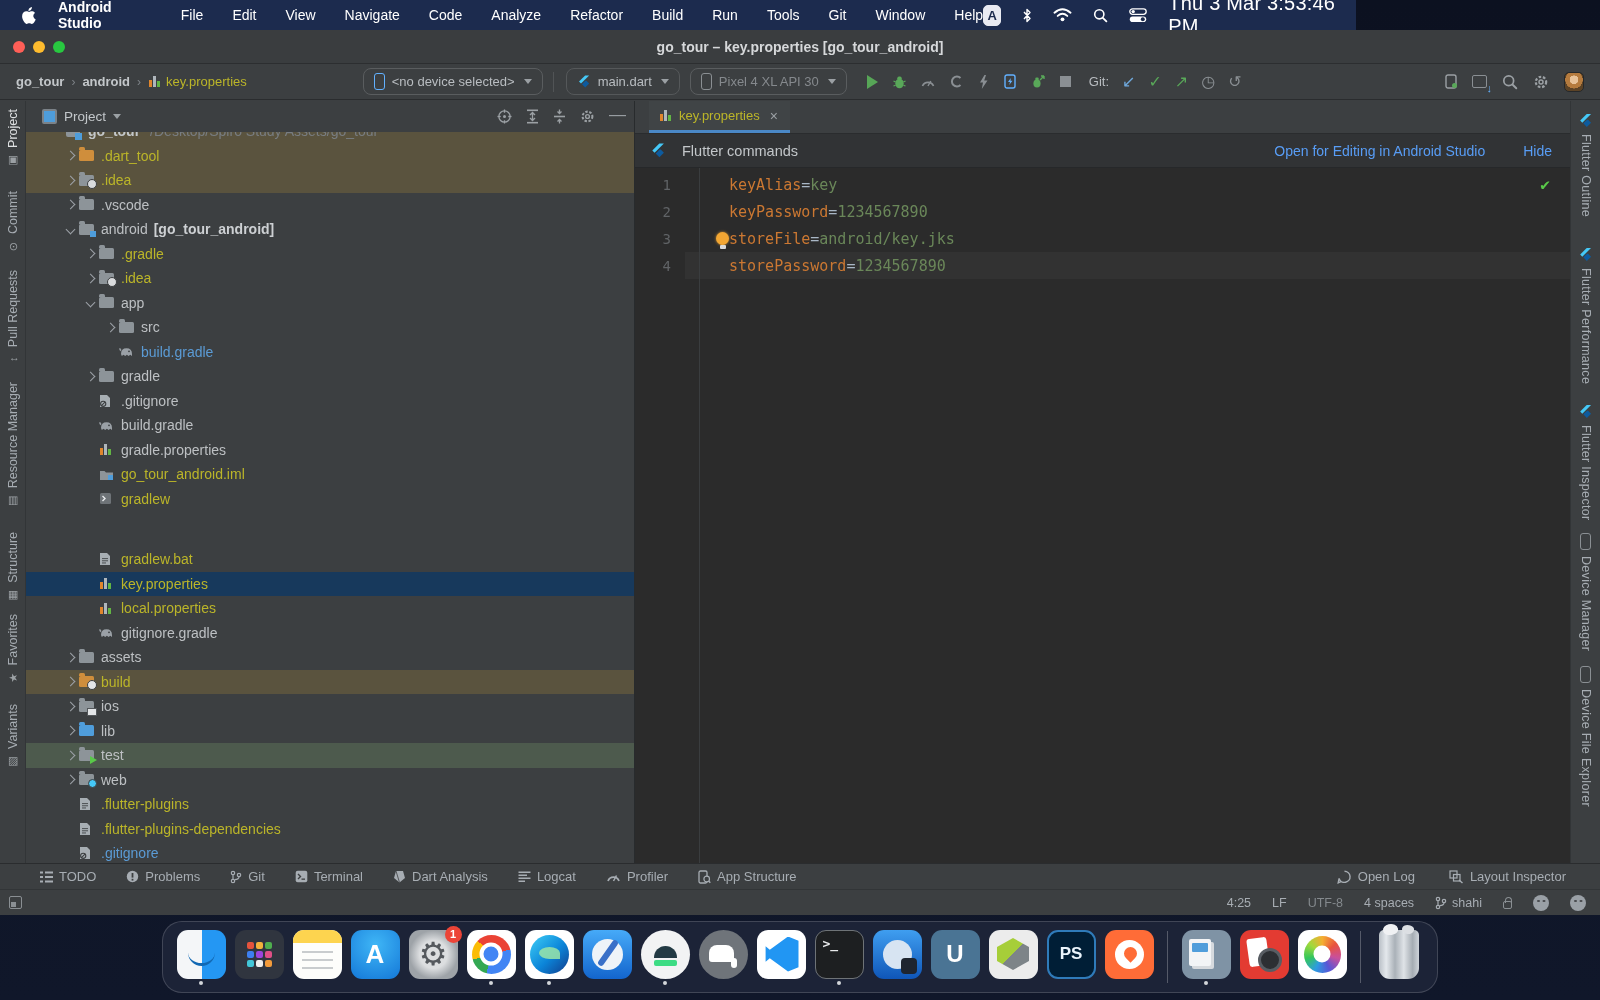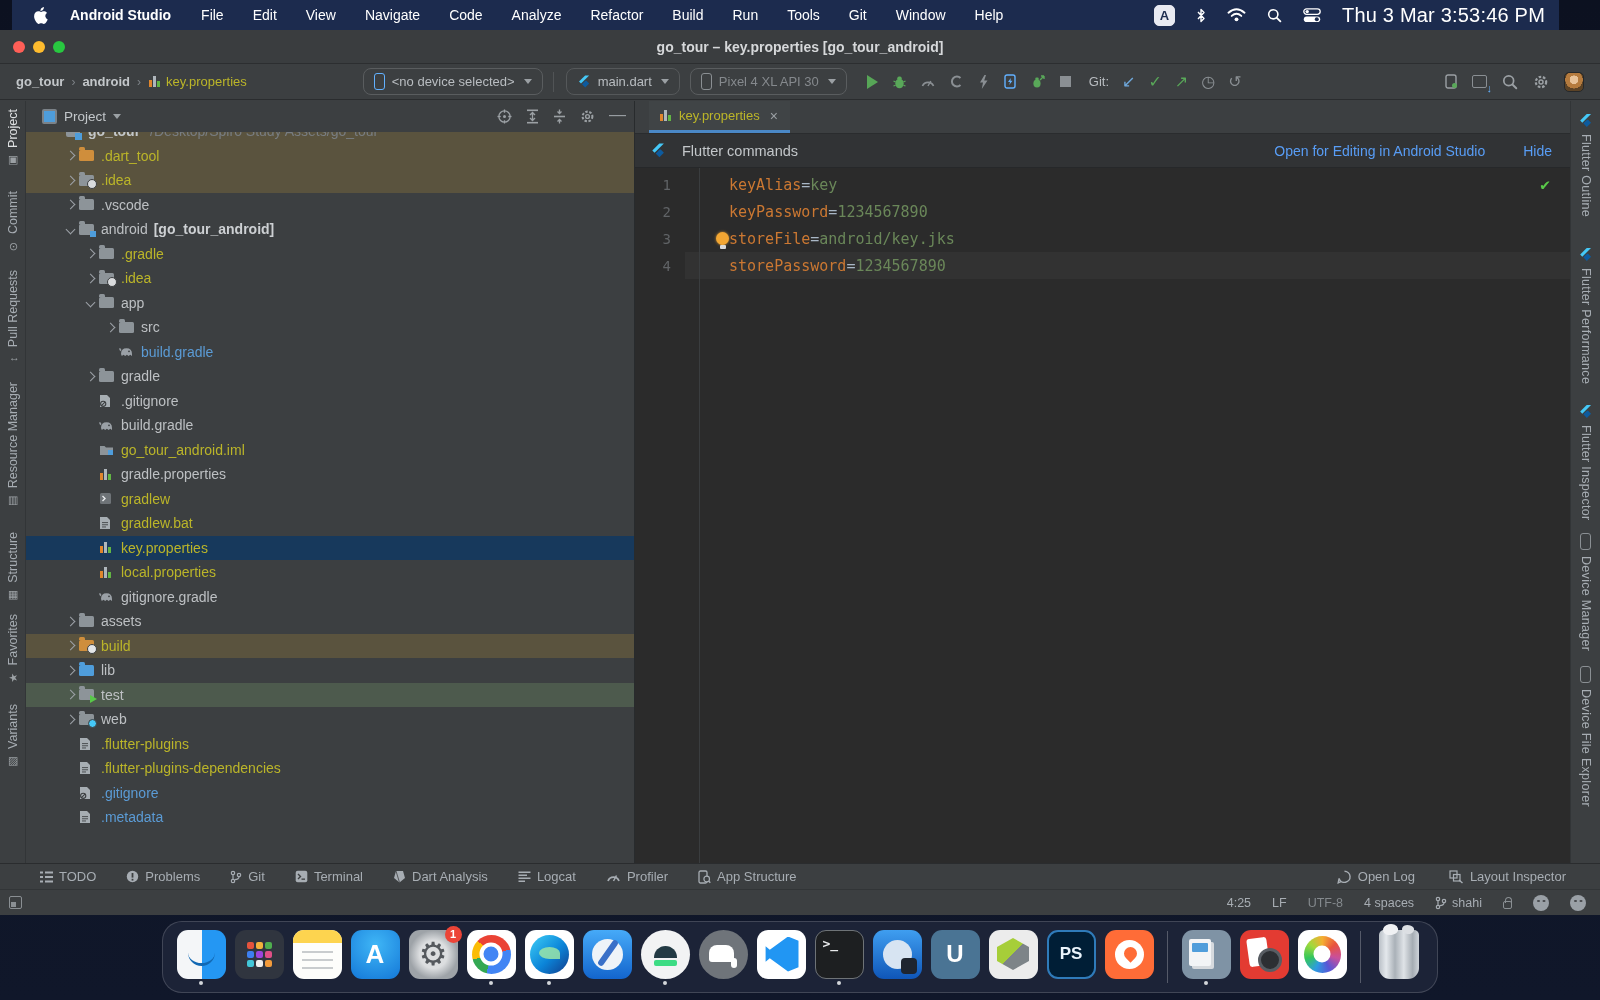--- a/index.html
+++ b/index.html
@@ -1,20 +1,20 @@
 <!DOCTYPE html>
 <html><head>
 <meta charset="utf-8">
 <style>
   *{margin:0;padding:0;box-sizing:border-box}
   html,body{width:1600px;height:1000px;overflow:hidden;background:#000}
   .screen{position:relative;width:1600px;height:1000px;font-family:"Liberation Sans",sans-serif;
     background:linear-gradient(180deg,#0c1120 0%,#10172a 100%)}
   
-  .menubar{position:absolute;top:0;left:12px;width:1547px;height:30px;background:#1c2b4e;
+  .menubar{position:absolute;top:0;left:0;width:1356px;height:30px;background:#1c2b4e;
     display:flex;align-items:center;color:#fff;font-size:14px}
   .apple{margin-left:22px;display:flex;align-items:center}
   .appname{font-weight:bold;margin-left:22px}
   .mitems{display:flex;margin-left:30px;gap:29px}
   .mitem{cursor:default}
   .mb-right{margin-left:auto;display:flex;align-items:center;gap:21px;margin-right:14px}
   .inputsrc{width:21px;height:21px;border:1.5px solid #e8eaf2;border-radius:5px;background:#e8eaf2;
     color:#1c2b4e;font-weight:bold;font-size:13px;display:flex;align-items:center;justify-content:center}
   .clock{font-size:20px;letter-spacing:.2px}
   
@@ -580,54 +580,54 @@
                     <path d="M2.2 5.5 Q0.8 5 1 3.4" stroke="#9aa0a6" stroke-width="1.6" fill="none"></path>
                   </svg>
                 </span>
               </span>
               <span class="t-w">build.gradle</span>
             </div>
             <div class="trow" style="padding-left: 56px;">
               <span class="chevslot"></span>
               <span class="ticon">
                 <span class="icsvg">
-                  <svg width="15" height="13" viewBox="0 0 15 13">
-                    <path d="M1 3 h4.5 l1.5 1.5 H14 v7.5 H1 Z" fill="#8d9499"></path>
-                    <rect x="9" y="7" width="5" height="5" fill="#4f9ddb"></rect>
-                  </svg>
-                </span>
-              </span>
-              <span class="t-y">go_tour_android.iml</span>
-            </div>
-            <div class="trow" style="padding-left: 56px;">
-              <span class="chevslot"></span>
-              <span class="ticon">
-                <span class="icsvg">
                   <svg width="13" height="13" viewBox="0 0 13 13">
                     <rect x="1" y="5" width="3" height="7" fill="#e0862c"></rect>
                     <rect x="5" y="1" width="3" height="11" fill="#afb6bb"></rect>
                     <rect x="9" y="6" width="3" height="6" fill="#62b543"></rect>
                   </svg>
                 </span>
               </span>
               <span class="t-w">gradle.properties</span>
             </div>
             <div class="trow" style="padding-left: 56px;">
               <span class="chevslot"></span>
               <span class="ticon">
                 <span class="icsvg">
+                  <svg width="15" height="13" viewBox="0 0 15 13">
+                    <path d="M1 3 h4.5 l1.5 1.5 H14 v7.5 H1 Z" fill="#8d9499"></path>
+                    <rect x="9" y="7" width="5" height="5" fill="#4f9ddb"></rect>
+                  </svg>
+                </span>
+              </span>
+              <span class="t-y">go_tour_android.iml</span>
+            </div>
+            <div class="trow" style="padding-left: 56px;">
+              <span class="chevslot"></span>
+              <span class="ticon">
+                <span class="icsvg">
                   <svg width="13" height="13" viewBox="0 0 13 13">
                     <rect x="1" y="1" width="11" height="11" rx="1.5" fill="#6e7377"></rect>
                     <path d="M3.5 4 L6 6.5 L3.5 9" stroke="#e8eaec" stroke-width="1.4" fill="none"></path>
                   </svg>
                 </span>
               </span>
               <span class="t-y">gradlew</span>
             </div>
-            <div class="trow" style="padding-left: 56px;">
+            <div class="trow" style="padding-left: 56px; margin-top: 36px;">
               <span class="chevslot"></span>
               <span class="ticon">
                 <span class="icsvg">
                   <svg width="12" height="14" viewBox="0 0 12 14">
                     <path d="M1 1 H8 L11 4 V13 H1 Z" fill="#a7aeb3"></path>
                     <rect x="3" y="6" width="6" height="1.1" fill="#53575a"></rect>
                     <rect x="3" y="8.2" width="6" height="1.1" fill="#53575a"></rect>
                     <rect x="3" y="10.4" width="4" height="1.1" fill="#53575a"></rect>
                   </svg>
                 </span>
@@ -683,20 +683,29 @@
               <span class="t-w">assets</span>
             </div>
             <div class="trow h-olive" style="padding-left: 36px;">
               <span class="chevslot">
                 <span class="chev r"></span>
               </span>
               <span class="ticon">
                 <span class="fold excl"></span>
               </span>
               <span class="t-y">build</span>
+            </div>
+            <div class="trow" style="padding-left: 36px;">
+              <span class="chevslot">
+                <span class="chev r"></span>
+              </span>
+              <span class="ticon">
+                <span class="fold ios"></span>
+              </span>
+              <span class="t-w">ios</span>
             </div>
             <div class="trow" style="padding-left: 36px;">
               <span class="chevslot">
                 <span class="chev r"></span>
               </span>
               <span class="ticon">
                 <span class="fold blue"></span>
               </span>
               <span class="t-w">lib</span>
             </div>

